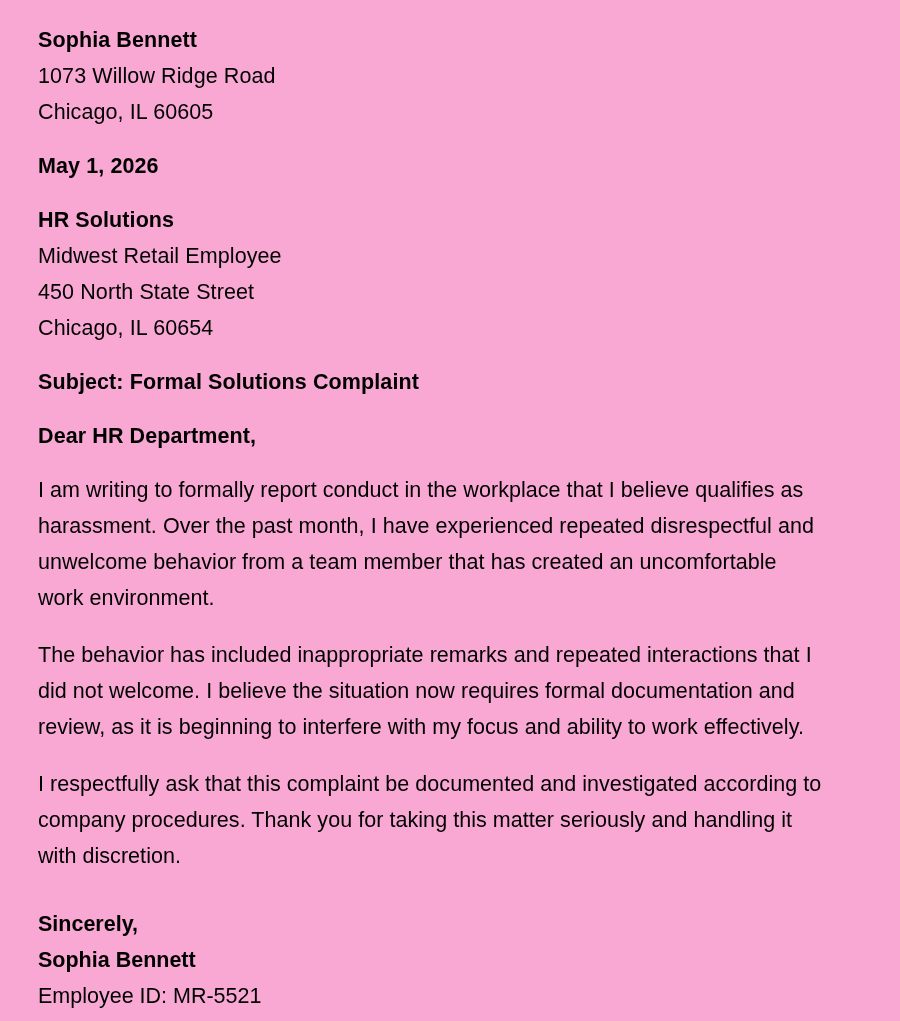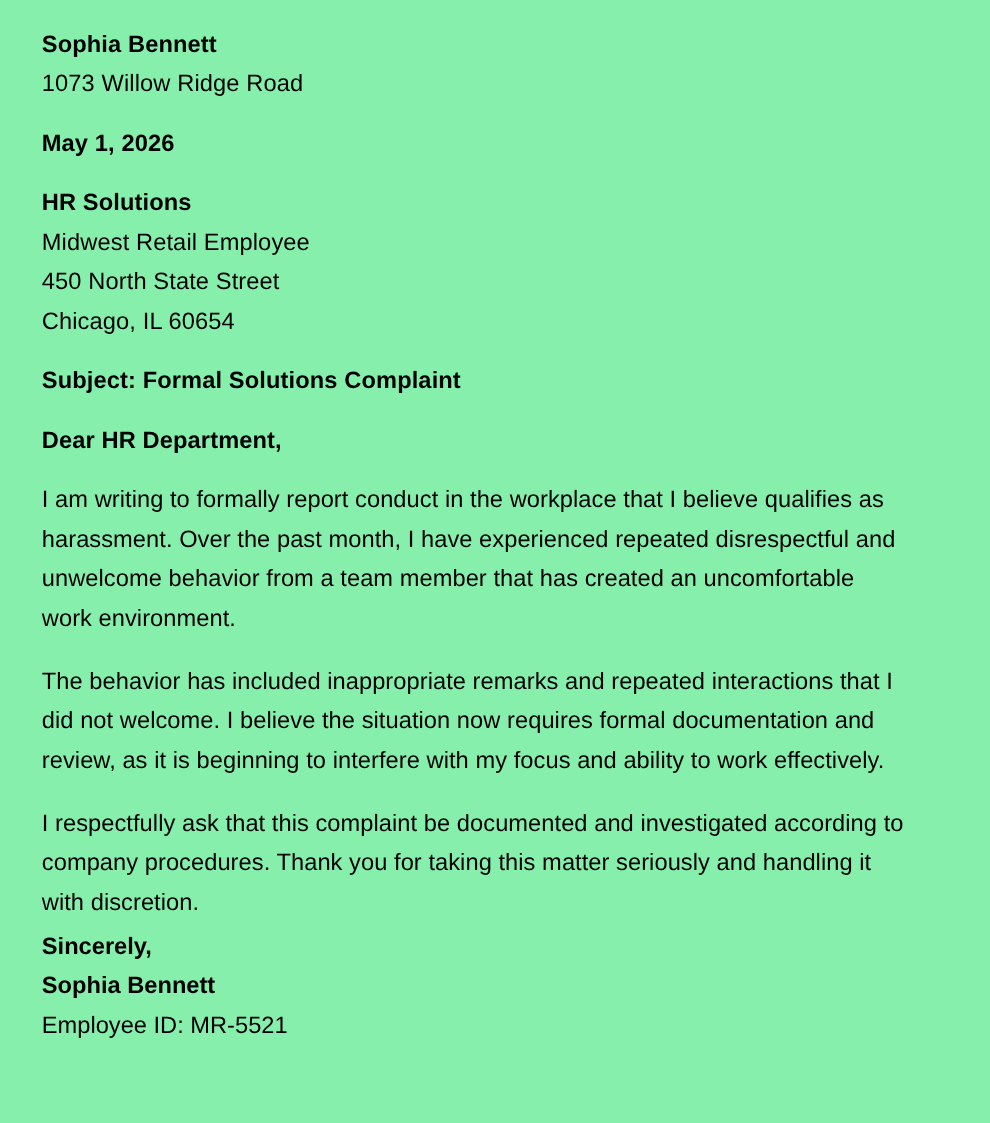--- a/index.html
+++ b/index.html
@@ -13,21 +13,21 @@
     height: 1021px;
     font-family: "Liberation Sans", "DejaVu Sans", sans-serif;
     color: #000000;
     -webkit-font-smoothing: antialiased;
   }
   .page {
     width: 900px;
     height: 1021px;
     box-sizing: border-box;
     padding: 22px 63px 0 38px;
-    background: #86efac;
+    background: #f9a8d4;
     overflow: hidden;
   }
   .block {
     margin: 0 0 18px 0;
   }
   .block:last-child {
     margin-bottom: 0;
   }
   .line {
     font-size: 21.5px;
@@ -55,20 +55,21 @@
   }
 </style>
 </head>
 <body>
 
 <div class="page">
 
   <div class="block">
     <div class="line bold">Sophia Bennett</div>
     <div class="line">1073 Willow Ridge Road</div>
+    <div class="line">Chicago, IL 60605</div>
   </div>
 
   <div class="block">
     <div class="line bold">May 1, 2026</div>
   </div>
 
   <div class="block">
     <div class="line bold">HR Solutions</div>
     <div class="line">Midwest Retail Employee</div>
     <div class="line">450 North State Street</div>
@@ -82,19 +83,19 @@
   <div class="block">
     <div class="line bold">Dear HR Department,</div>
   </div>
 
   <div>
     <p class="para">I am writing to formally report conduct in the workplace that I believe qualifies as harassment. Over the past month, I have experienced repeated disrespectful and unwelcome behavior from a team member that has created an uncomfortable work environment.</p>
     <p class="para">The behavior has included inappropriate remarks and repeated interactions that I did not welcome. I believe the situation now requires formal documentation and review, as it is beginning to interfere with my focus and ability to work effectively.</p>
     <p class="para">I respectfully ask that this complaint be documented and investigated according to company procedures. Thank you for taking this matter seriously and handling it with discretion.</p>
   </div>
 
-  <div class="block" style="margin-top:4px;">
+  <div class="block" style="margin-top:32px;">
     <div class="sig-line bold">Sincerely,</div>
     <div class="sig-line bold">Sophia Bennett</div>
     <div class="sig-line">Employee ID: MR-5521</div>
   </div>
 
 </div>
 
 </body></html>

